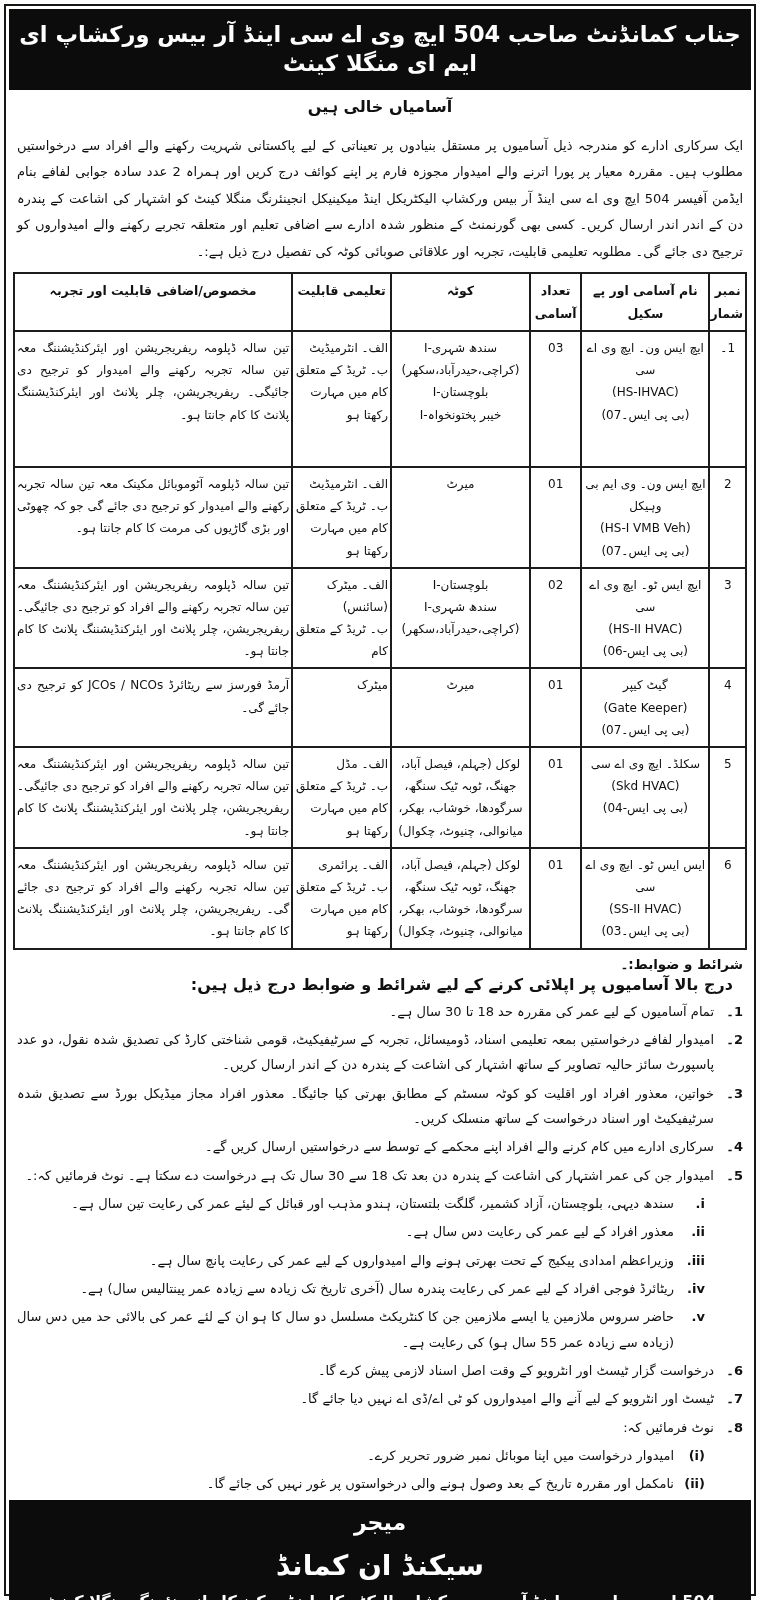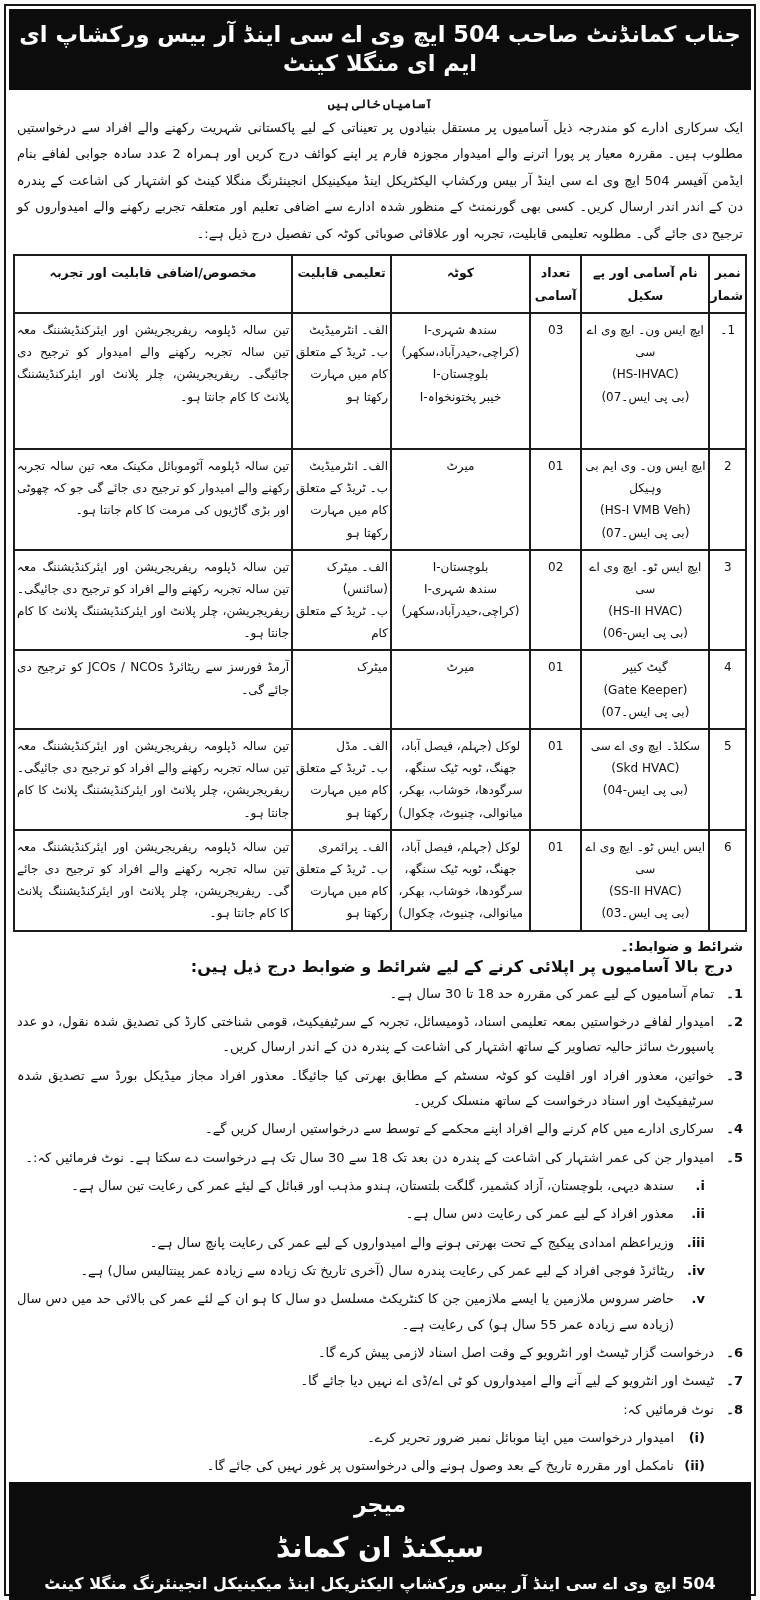--- a/index.html
+++ b/index.html
@@ -12,21 +12,21 @@
   .ad-frame {
     border:2px solid #151515; background:#fff; height:100%;
     display:flex; flex-direction:column; padding:3px;
   }
   
   .topbar {
     background:#0c0c0c; color:#fff; text-align:center;
     padding:11px 8px; font-weight:bold; font-size:22.5px; line-height:1.3;
   }
   .vacancy-title {
-    text-align:center; font-size:12px; font-weight:bold; margin:7px 0 3px;font-family:Liberation Serif, serif;
+    text-align:center; font-size:16px; font-weight:bold; margin:7px 0 17px;
   }
   .intro {
     font-size:13px; line-height:2.05; text-align:justify; margin:0 8px 6px;
   }
   
   table.vacancies {
     width:calc(100% - 8px); margin:0 4px; border-collapse:collapse; table-layout:fixed;
   }
   table.vacancies th, table.vacancies td {
     border:2px solid #1c1c1c; padding:5px 2px; vertical-align:top;

